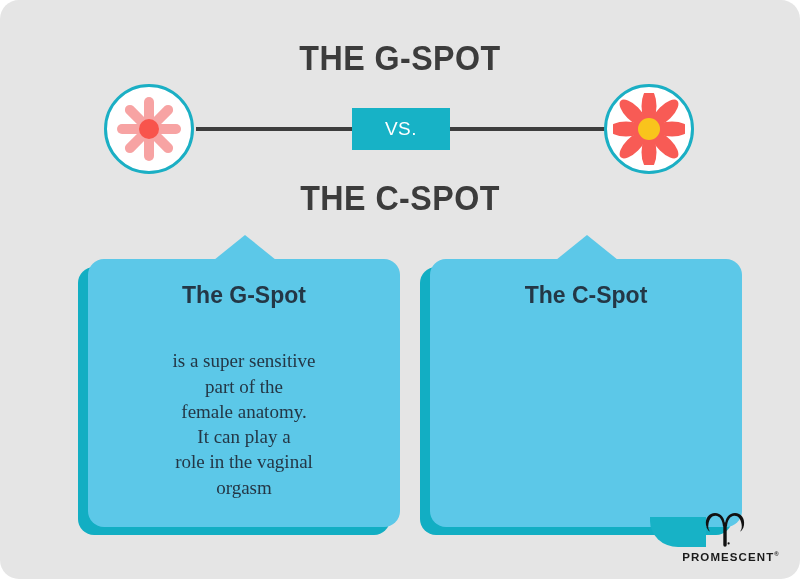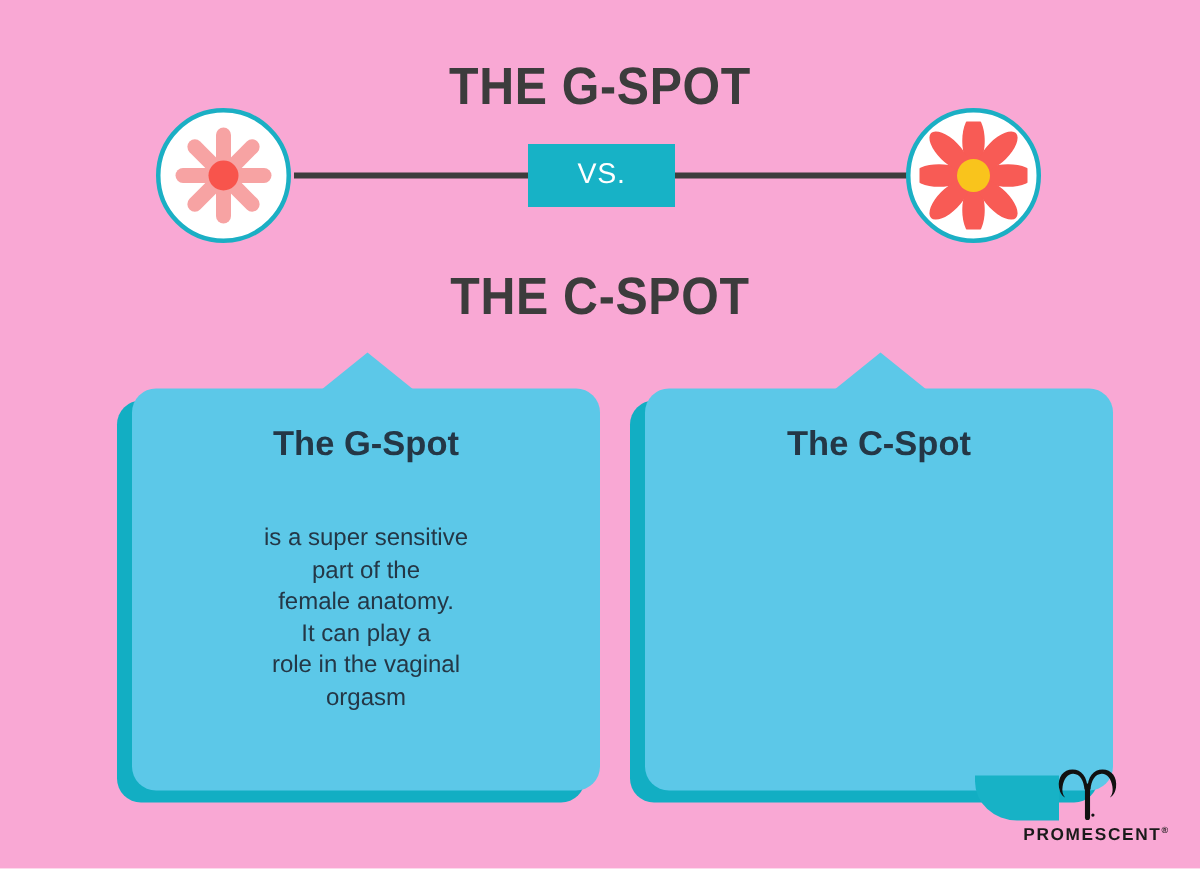--- a/index.html
+++ b/index.html
@@ -10,21 +10,22 @@
     height: 579px;
     background: #ffffff;
     font-family: "DejaVu Sans", sans-serif;
     overflow: hidden;
   }
 
   #infographic {
     position: relative;
     width: 800px;
     height: 579px;
-    background: #f9a8d4;
+    background: #e5e5e5;
+    border-radius: 19px;
   }
 
   
   .main-title {
     position: absolute;
     left: 0;
     width: 800px;
     text-align: center;
     font-family: "Liberation Sans", sans-serif;
     font-weight: bold;
@@ -33,21 +34,21 @@
     color: #3c3c3c;
     transform: scaleX(0.92);
     white-space: nowrap;
   }
   #title-top    { top: 38px; }
   #title-bottom { top: 178px; }
 
   
   .vs-row {
     position: absolute;
-    top: 72px;
+    top: 84px;
     left: 0;
     width: 800px;
     height: 90px;
   }
 
   .flower-circle {
     position: absolute;
     top: 0;
     width: 90px;
     height: 90px;
@@ -140,22 +141,22 @@
   .card-title {
     font-family: "Liberation Sans", sans-serif;
     font-weight: bold;
     font-size: 23px;
     color: #243746;
     margin-bottom: 14px;
     line-height: 1.1;
   }
 
   .card-text {
-    font-family: Liberation Sans, sans-serif;
-    font-size: 16px;
+    font-family: Liberation Serif, serif;
+    font-size: 19px;
     line-height: 1.33;
     color: #243746;
     white-space: pre-line;
     margin-top: 40px;
   }
 
   
   .brand {
     position: absolute;
     right: 14px;

